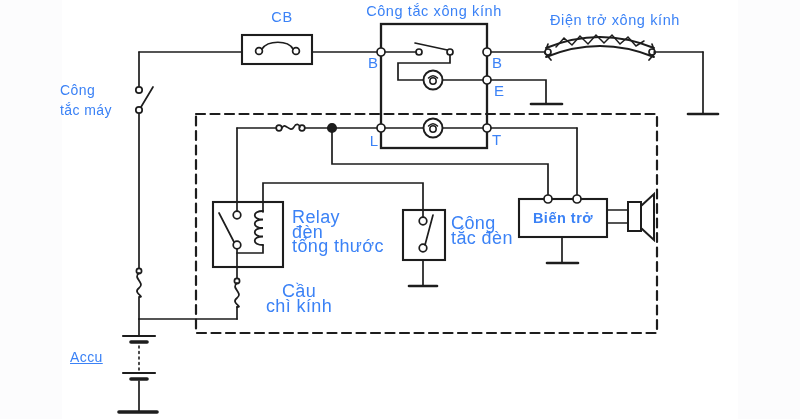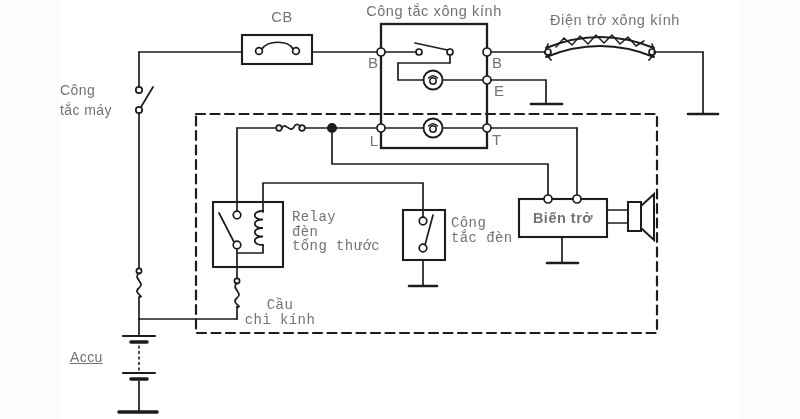--- a/index.html
+++ b/index.html
@@ -7,28 +7,28 @@
     width:800px;height:419px;overflow:hidden;background:#ffffff;
     font-family:"Liberation Sans", sans-serif;
     -webkit-font-smoothing:antialiased;
   }
   .stage{position:relative;width:800px;height:419px;background:#ffffff;}
   .margin-strip{position:absolute;top:0;height:419px;background:#fcfcfd;}
   .margin-strip.left{left:0;width:62px;}
   .margin-strip.right{left:738px;width:62px;}
   svg.wires{position:absolute;left:0;top:0;}
   .lbl{
-    position:absolute;color:#737373;font-size:14px;line-height:20px;
+    position:absolute;color:#3b82f6;font-size:14px;line-height:20px;
     white-space:nowrap;letter-spacing:0.4px;
   }
   .lbl.center{text-align:center;}
   .lbl.right{text-align:right;}
   .title{font-size:14.5px;letter-spacing:0.6px;}
   .terminal{font-size:15px;letter-spacing:0;}
-  .small{font-size:14px;line-height:14.5px;font-family:Liberation Mono, monospace;}
+  .small{font-size:18px;line-height:14.5px;}
   .rheo{
     display:flex;align-items:center;justify-content:center;
     font-size:14.5px;letter-spacing:0.5px;
   }
 </style>
 </head>
 <body>
 
 <div class="stage">
   <div class="margin-strip left"></div>
@@ -214,19 +214,19 @@
     <div>tổng thước</div>
   </div>
 
   <div class="lbl small" style="left:451px;top:216px;">
     <div>Công</div>
     <div>tắc đèn</div>
   </div>
 
   <div class="lbl rheo" style="left:519px;top:199px;width:88px;height:38px;font-weight:bold;">Biến trở</div>
 
-  <div class="lbl small center" style="left:238px;top:298px;width:84px;">
+  <div class="lbl small center" style="left:238px;top:284px;width:84px;padding-left:19px;">
     <div>Cầu</div>
     <div>chì kính</div>
   </div>
 
   <div class="lbl" style="left:70px;top:347px;text-decoration:underline;">Accu</div>
 </div>
 
 </body></html>

